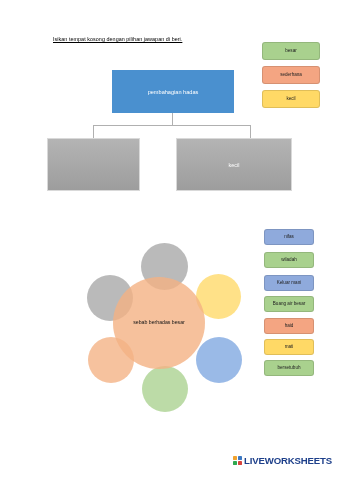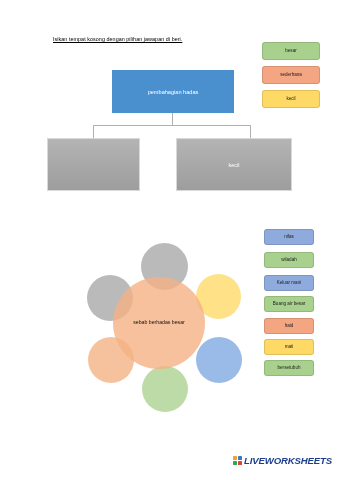--- a/index.html
+++ b/index.html
@@ -161,21 +161,20 @@
   #logo-grid-icon i:nth-child(1) { background: #f0a22e; }
   #logo-grid-icon i:nth-child(2) { background: #3b78c3; }
   #logo-grid-icon i:nth-child(3) { background: #2fa84f; }
   #logo-grid-icon i:nth-child(4) { background: #d7443e; }
   #logo-text {
     font-size: 9.6px;
     font-weight: bold;
     color: #1d3f8a;
     letter-spacing: -0.15px;
     line-height: 1;
-    font-style: italic;
   }
 </style>
 </head>
 <body>
 
 <div id="instruction">Isikan tempat kosong dengan pilihan jawapan di beri.</div>
 
 <div id="chip-top-0" class="chip">besar</div>
 <div id="chip-top-1" class="chip">sederhana</div>
 <div id="chip-top-2" class="chip">kecil</div>

